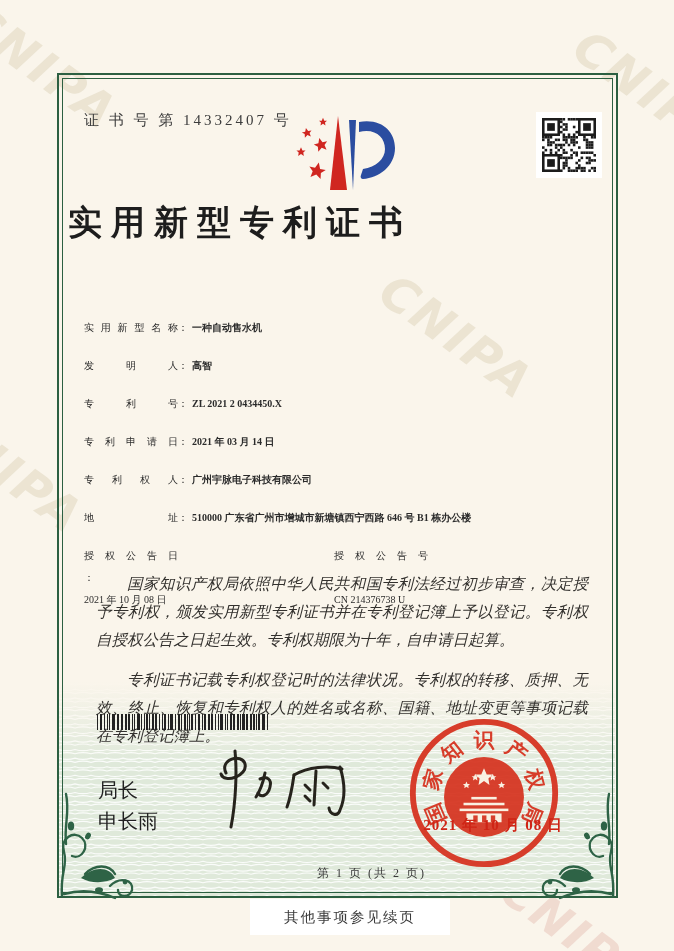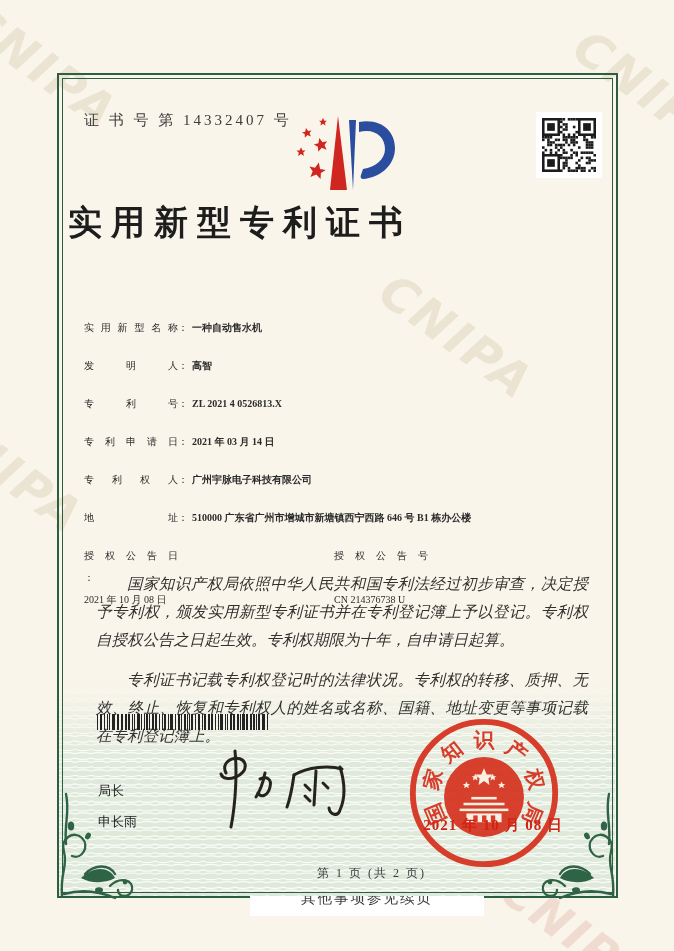--- a/index.html
+++ b/index.html
@@ -38,31 +38,31 @@
   .fvalue{flex:1;font-weight:bold;}
   .pair{display:flex;flex-direction:column;}
   .pair.first{width:250px;flex:none;}
 
   #body-text{left:25px;top:483px;width:516px;font-size:15.5px;line-height:28px;
              color:#33312e;font-style:italic;}
   #body-text p{margin:12px;text-indent:2em;text-align:justify;}
 
   #barcode{left:38px;top:639px;}
 
-  #signer{left:39px;top:700px;font-size:13px;line-height:31px;color:#222;}
+  #signer{left:39px;top:700px;font-size:20px;line-height:31px;color:#222;}
   #signature{left:143px;top:672px;}
 
   #seal{left:347px;top:640px;width:156px;height:156px;}
   #seal-date{left:346px;top:741px;width:176px;text-align:center;font-size:15px;font-weight:bold;
              color:#cf2415;letter-spacing:1px;z-index:6;}
 
   #page-info{left:0;top:790px;width:100%;text-align:center;font-size:12px;
              letter-spacing:2px;color:#3a3a3a;margin-left:34px;}
 
-  #bottom-note{position:absolute;left:250px;top:880px;width:234px;height:36px;background:#ffffff;
+  #bottom-note{position:absolute;left:250px;top:899px;width:200px;height:36px;background:#ffffff;
              text-align:center;line-height:36px;font-size:14.5px;color:#3b3b3b;letter-spacing:2px;}
 </style>
 </head>
 <body>
 
 <div id="page">
 
   <div class="wm" style="left:-14px;top:-8px;">CNIPA</div>
   <div class="wm" style="left:596px;top:18px;">CNIPA</div>
   <div class="wm" style="left:402px;top:262px;">CNIPA</div>
@@ -338,21 +338,21 @@
         <span class="fvalue">一种自动售水机</span>
       </div>
       <div class="frow">
         <span class="flabel">发明人</span>
           <span class="fcolon">：</span>
         <span class="fvalue">高智</span>
       </div>
       <div class="frow">
         <span class="flabel">专利号</span>
           <span class="fcolon">：</span>
-        <span class="fvalue">ZL 2021 4 0526813.X</span>
+        <span class="fvalue">ZL 2021 2 0434450.X</span>
       </div>
       <div class="frow">
         <span class="flabel">专利申请日</span>
           <span class="fcolon">：</span>
         <span class="fvalue">2021 年 03 月 14 日</span>
       </div>
       <div class="frow">
         <span class="flabel">专利权人</span>
           <span class="fcolon">：</span>
         <span class="fvalue">广州宇脉电子科技有限公司</span>

